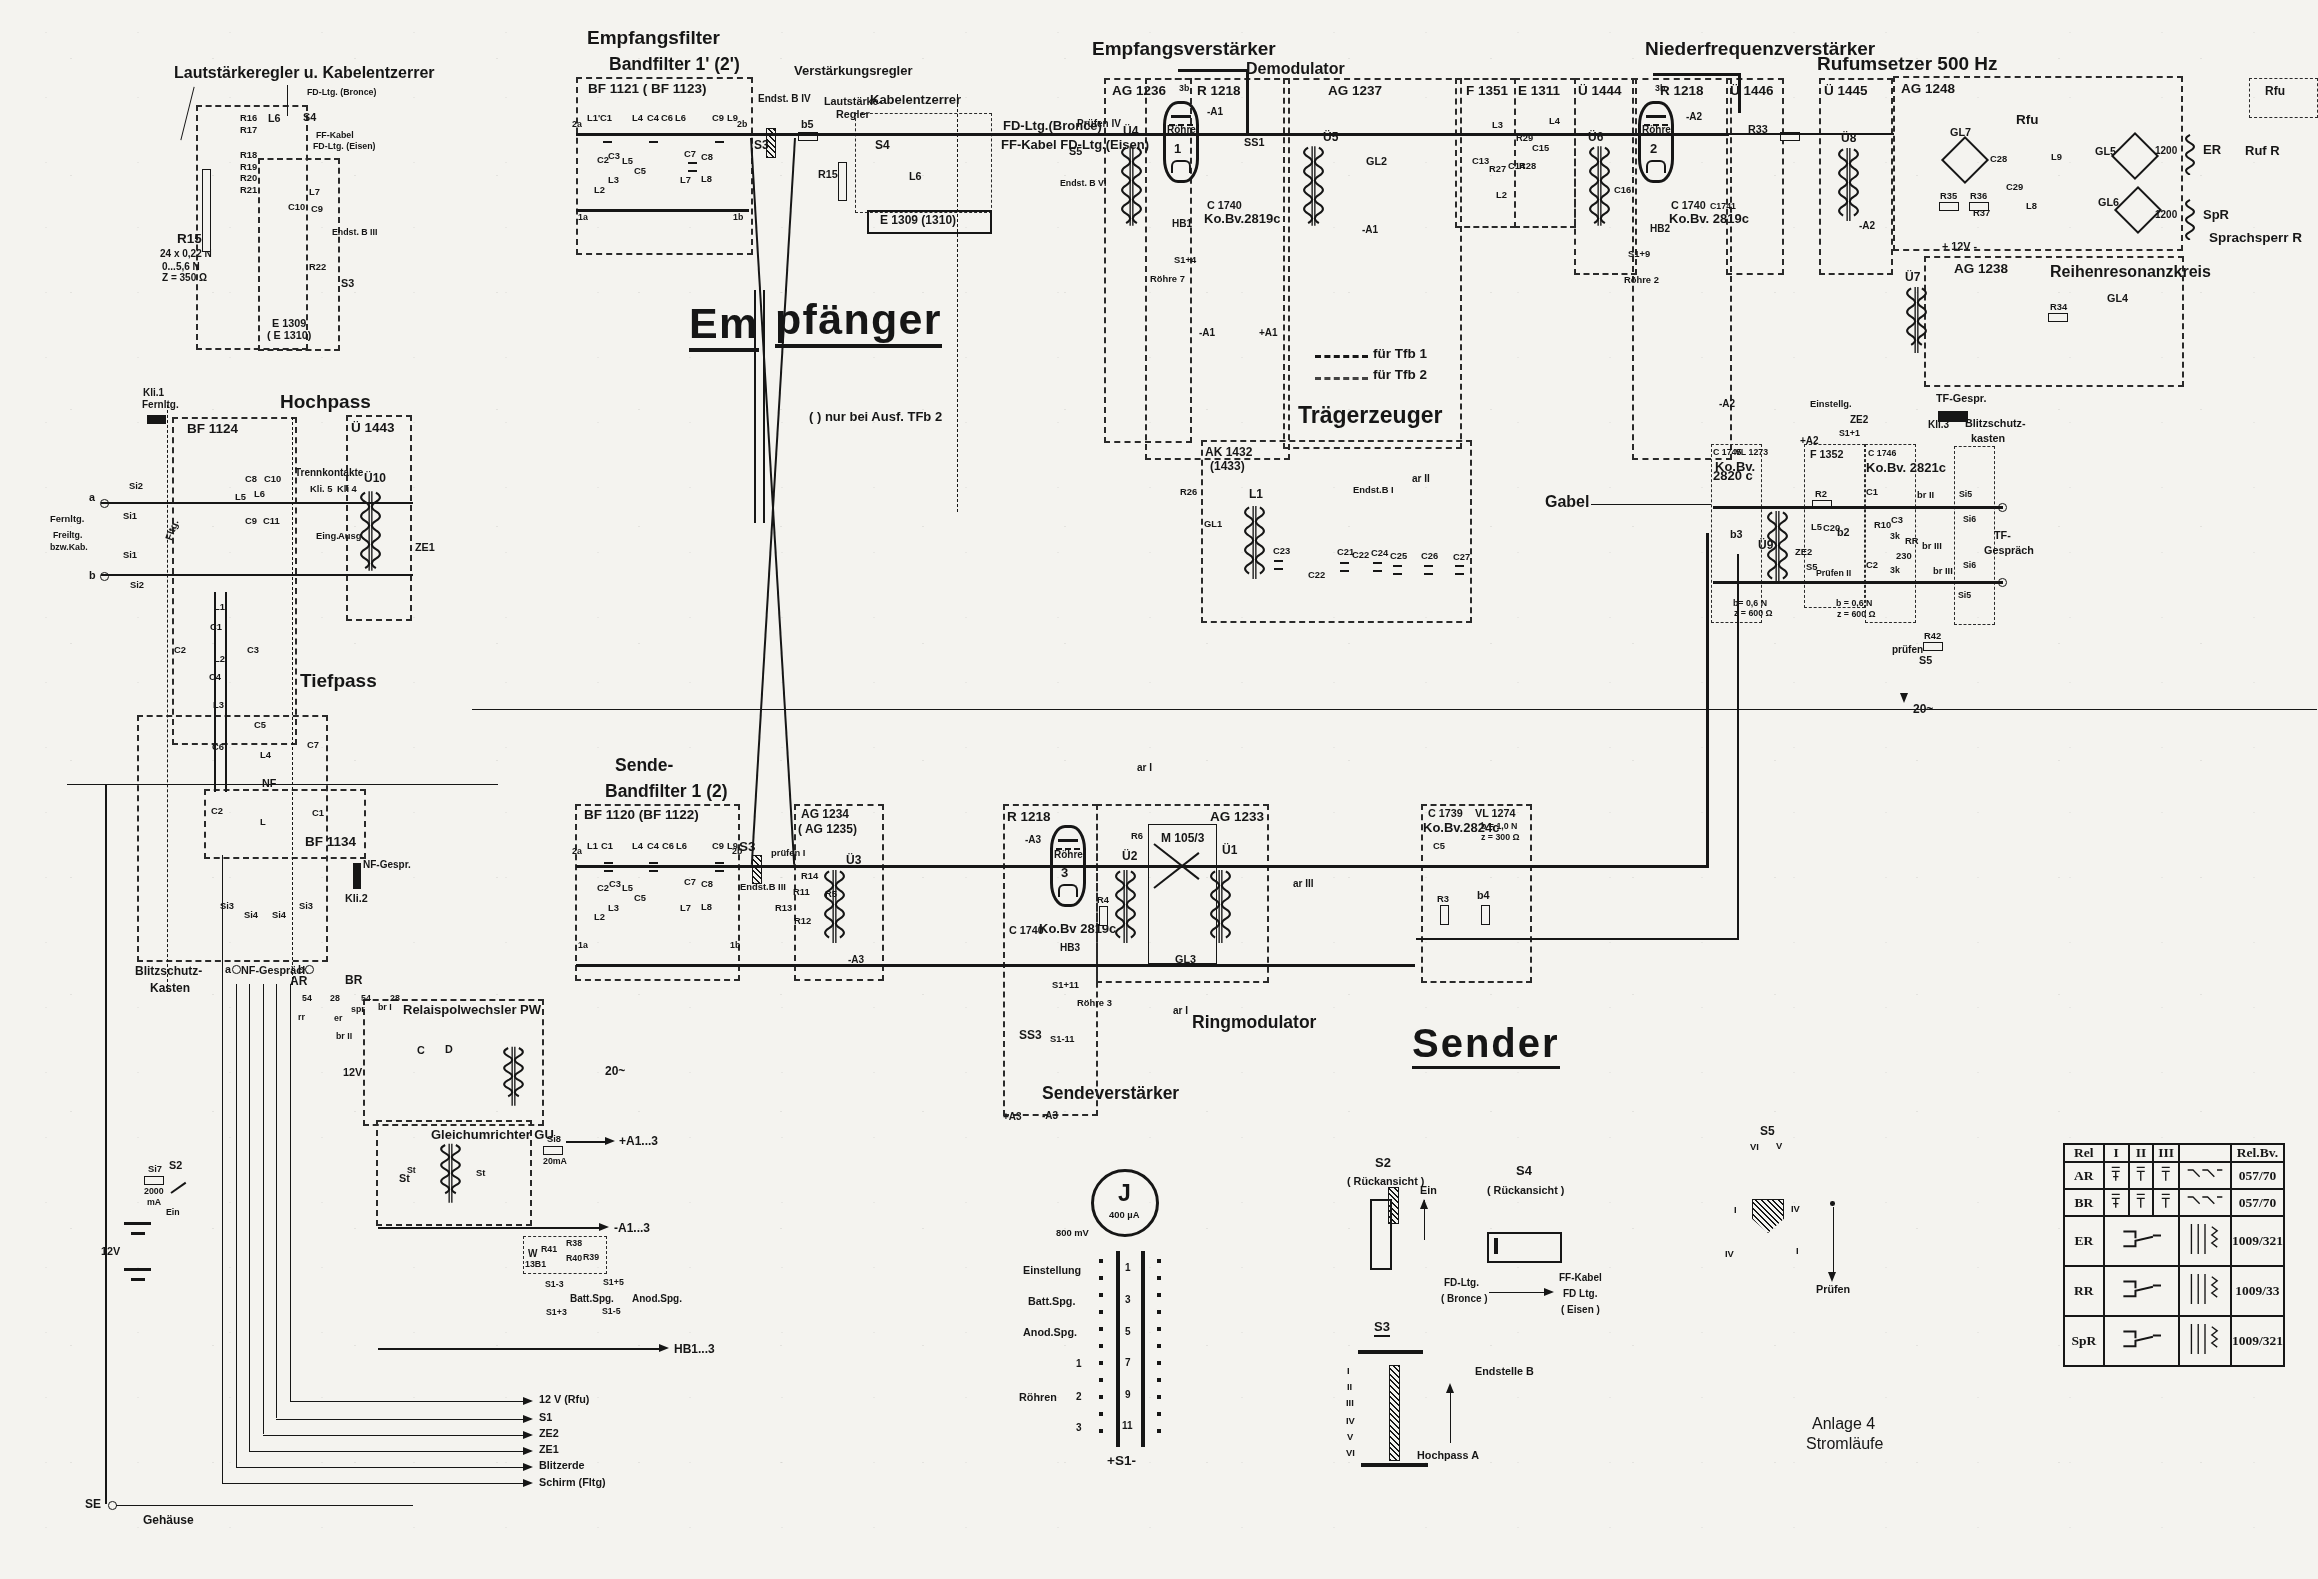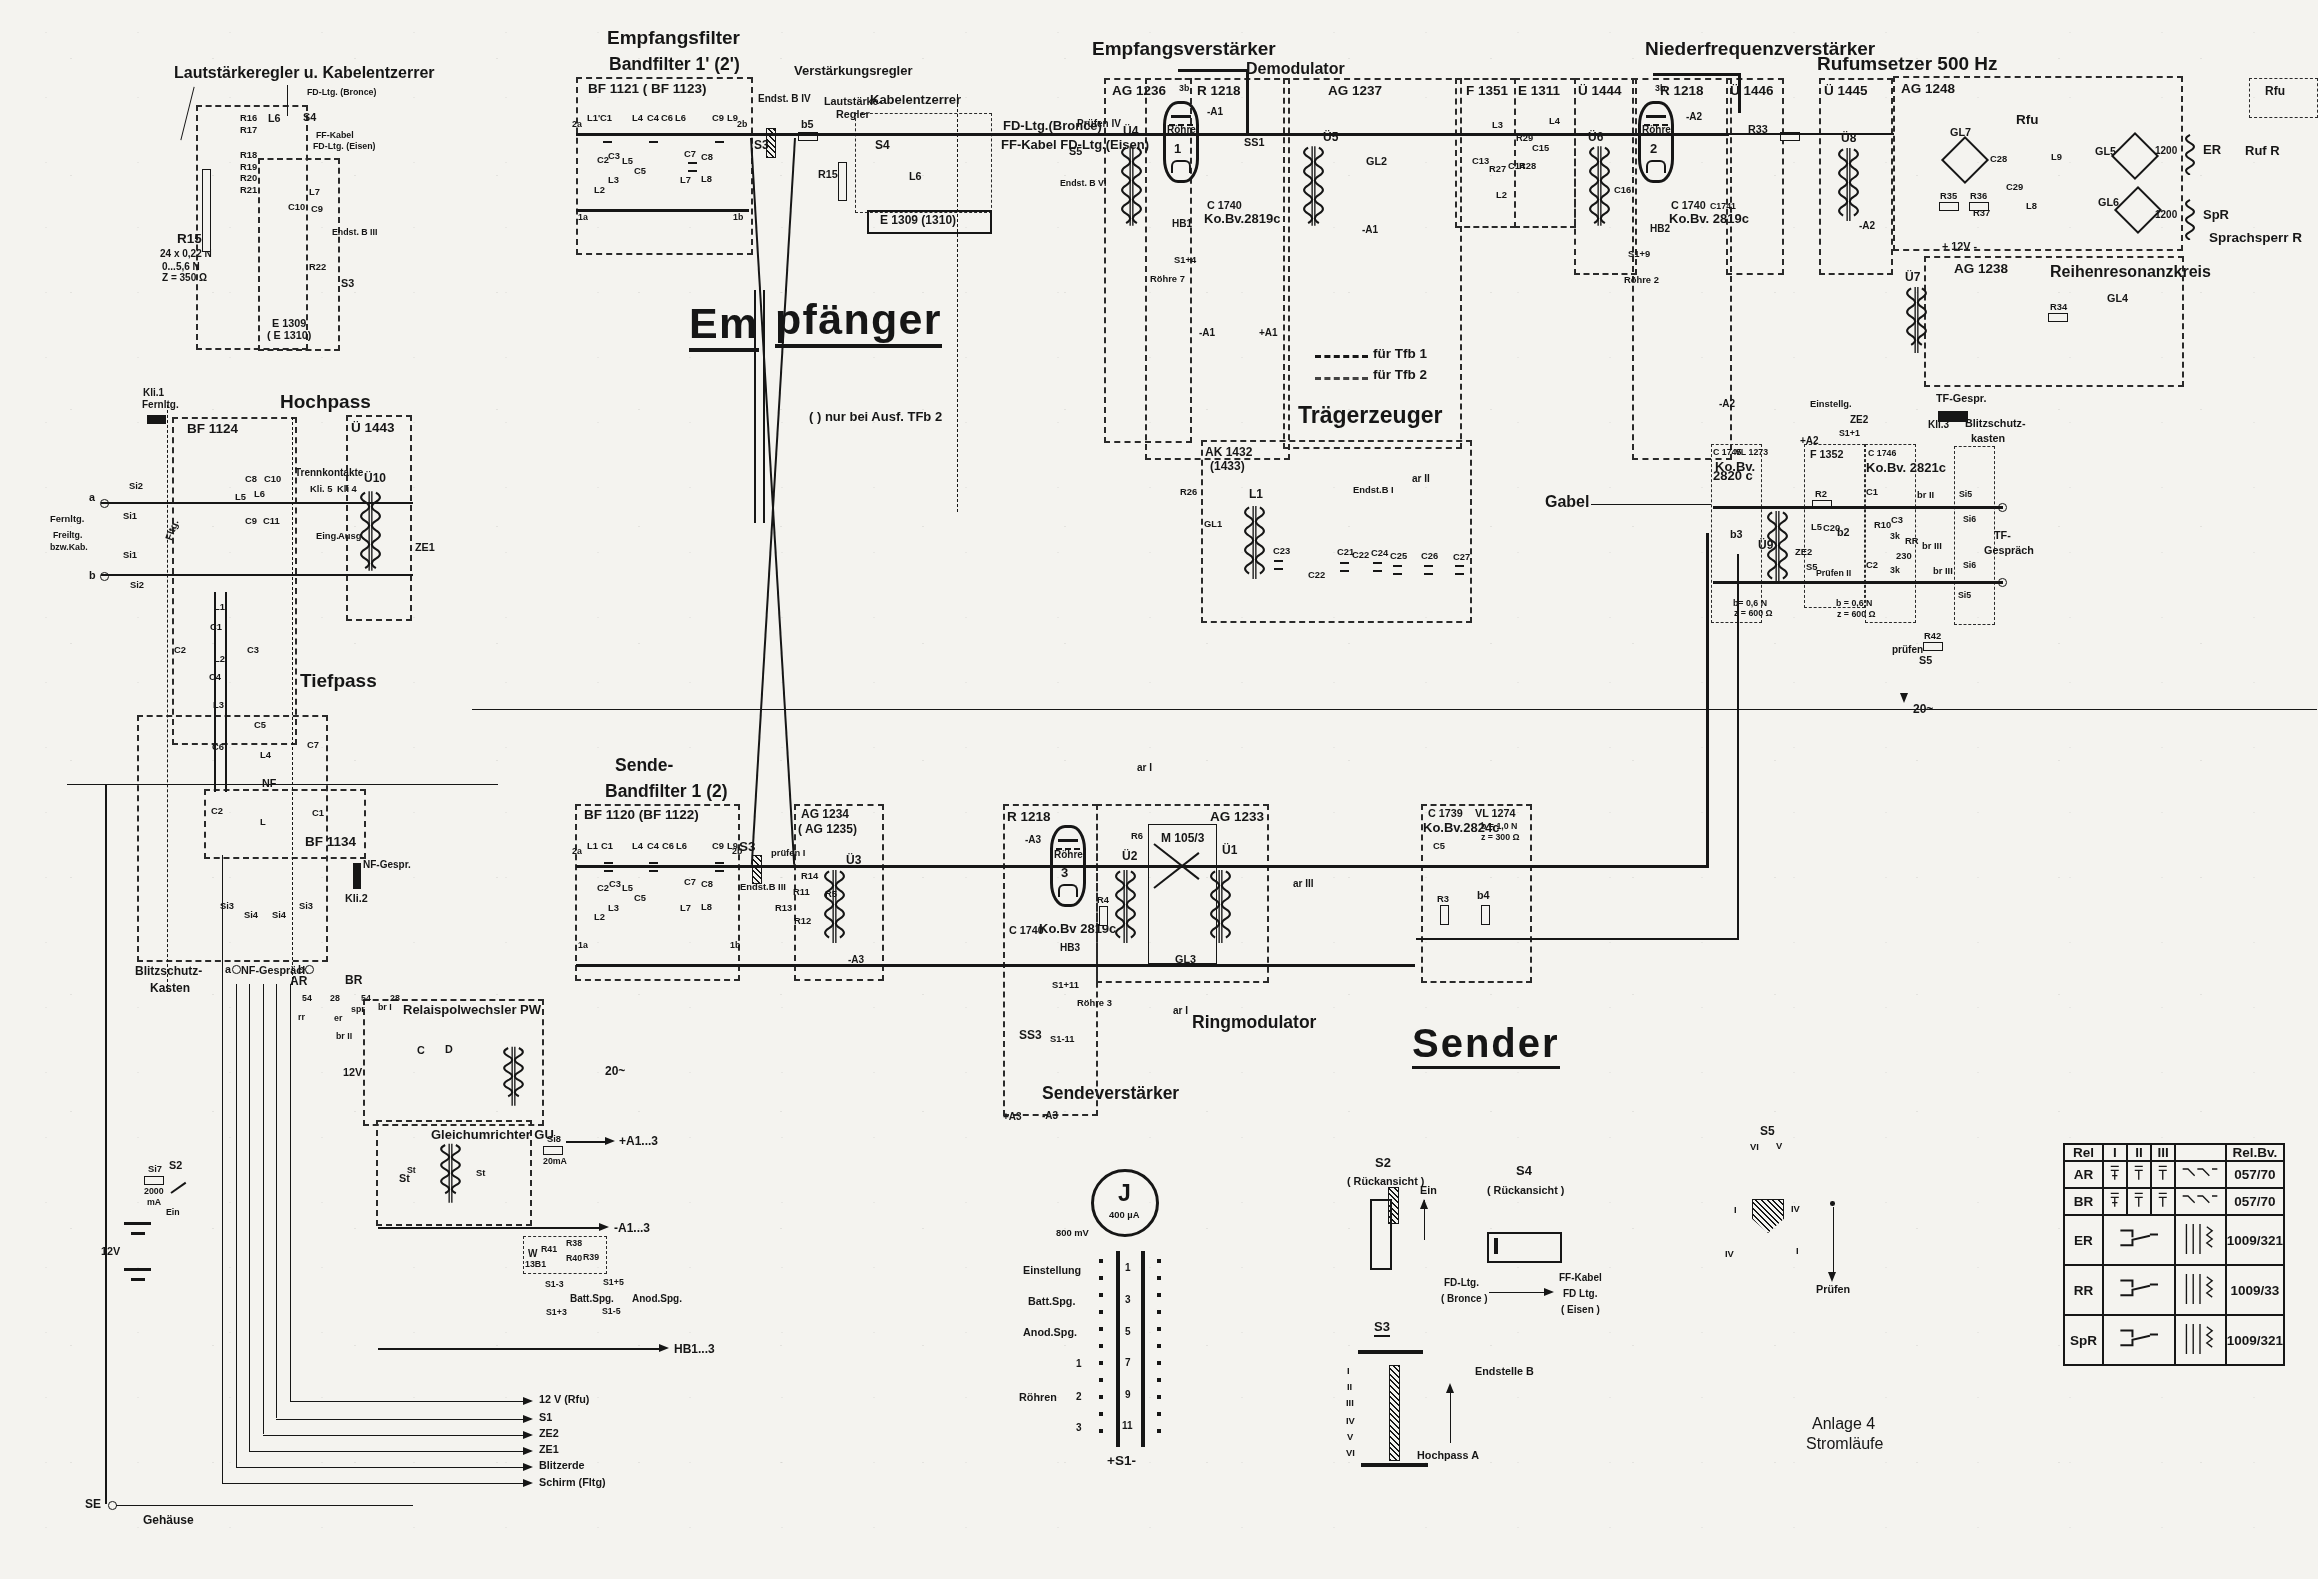--- a/index.html
+++ b/index.html
@@ -29,41 +29,41 @@
   .bd{position:absolute;border:2px solid #161616;transform:rotate(45deg)}
   .tm{position:absolute;width:6.7px;height:6.7px;border:1.3px solid #161616;border-radius:50%;background:#f4f3ef}
   .dot{position:absolute;width:4.7px;height:4.7px;border-radius:50%;background:#161616}
   .arr-r{position:absolute;width:0;height:0;border:4.7px solid transparent;border-left:10px solid #161616}
   .arr-u{position:absolute;width:0;height:0;border:4.7px solid transparent;border-bottom:10px solid #161616}
   .arr-d{position:absolute;width:0;height:0;border:4.7px solid transparent;border-top:10px solid #161616}
   .hatch{position:absolute;background:repeating-linear-gradient(45deg,#161616 0 1.3px,transparent 1.3px 4px);border:1.3px solid #161616}
   .dots{position:absolute;width:4px;background:repeating-linear-gradient(#161616 0 4px,transparent 4px 17px)}
   .sw{position:absolute;height:2px;background:#161616;transform-origin:left center}
   table.rel{position:absolute;border-collapse:collapse;background:#f4f3ef}
-  table.rel td,table.rel th{border:2px solid #161616;font-weight:bold;text-align:center;padding:0 0;font-size:13.5px;font-family:Liberation Sans, sans-serif}
+  table.rel td,table.rel th{border:2px solid #161616;font-weight:bold;text-align:center;padding:0 0;font-size:13.5px;font-family:Liberation Serif, serif}
 </style>
 </head>
 <body>
 
 <div id="page">
 
   <div class="t1" style="left:689px;top:302px">Em</div>
   <div class="t1" style="left:775px;top:298px">pfänger</div>
   <div class="t2" style="left:1412px;top:1023px">Sender</div>
   <span class="lb s34" style="left:1298px;top:403px">Trägerzeuger</span>
   <span class="lb s22" style="left:809px;top:410px;font-weight:bold">( ) nur bei Ausf. TFb 2</span>
   <span class="lb s24" style="left:1812px;top:1416px;font-weight:normal">Anlage 4</span>
   <span class="lb s24" style="left:1806px;top:1436px;font-weight:normal">Stromläufe</span>
 
   <div style="position:absolute;left:1315px;top:355px;width:53px;border-top:3.4px dashed #161616"></div>
   <span class="lb s20" style="left:1373px;top:347px">für Tfb 1</span>
   <div style="position:absolute;left:1315px;top:377px;width:53px;border-top:3.4px dashed #161616;opacity:.8"></div>
   <span class="lb s20" style="left:1373px;top:368px">für Tfb 2</span>
 
-  <span class="lb s28" style="left:607px;top:28px">Empfangsfilter</span>
+  <span class="lb s28" style="left:587px;top:28px">Empfangsfilter</span>
   <span class="lb s26" style="left:609px;top:55px">Bandfilter 1' (2')</span>
   <span class="lb s24" style="left:174px;top:65px">Lautstärkeregler u. Kabelentzerrer</span>
   <span class="lb s22" style="left:794px;top:64px">Verstärkungsregler</span>
   <span class="lb s16" style="left:824px;top:96px">Lautstärke-</span>
   <span class="lb s16" style="left:836px;top:109px">Regler</span>
   <span class="lb s22" style="left:870px;top:93px">Kabelentzerrer</span>
   <span class="lb s28" style="left:1092px;top:39px">Empfangsverstärker</span>
   <span class="lb s24" style="left:1246px;top:61px">Demodulator</span>
   <span class="lb s28" style="left:1645px;top:39px">Niederfrequenzverstärker</span>
   <span class="lb s28" style="left:1817px;top:54px">Rufumsetzer  500 Hz</span>

